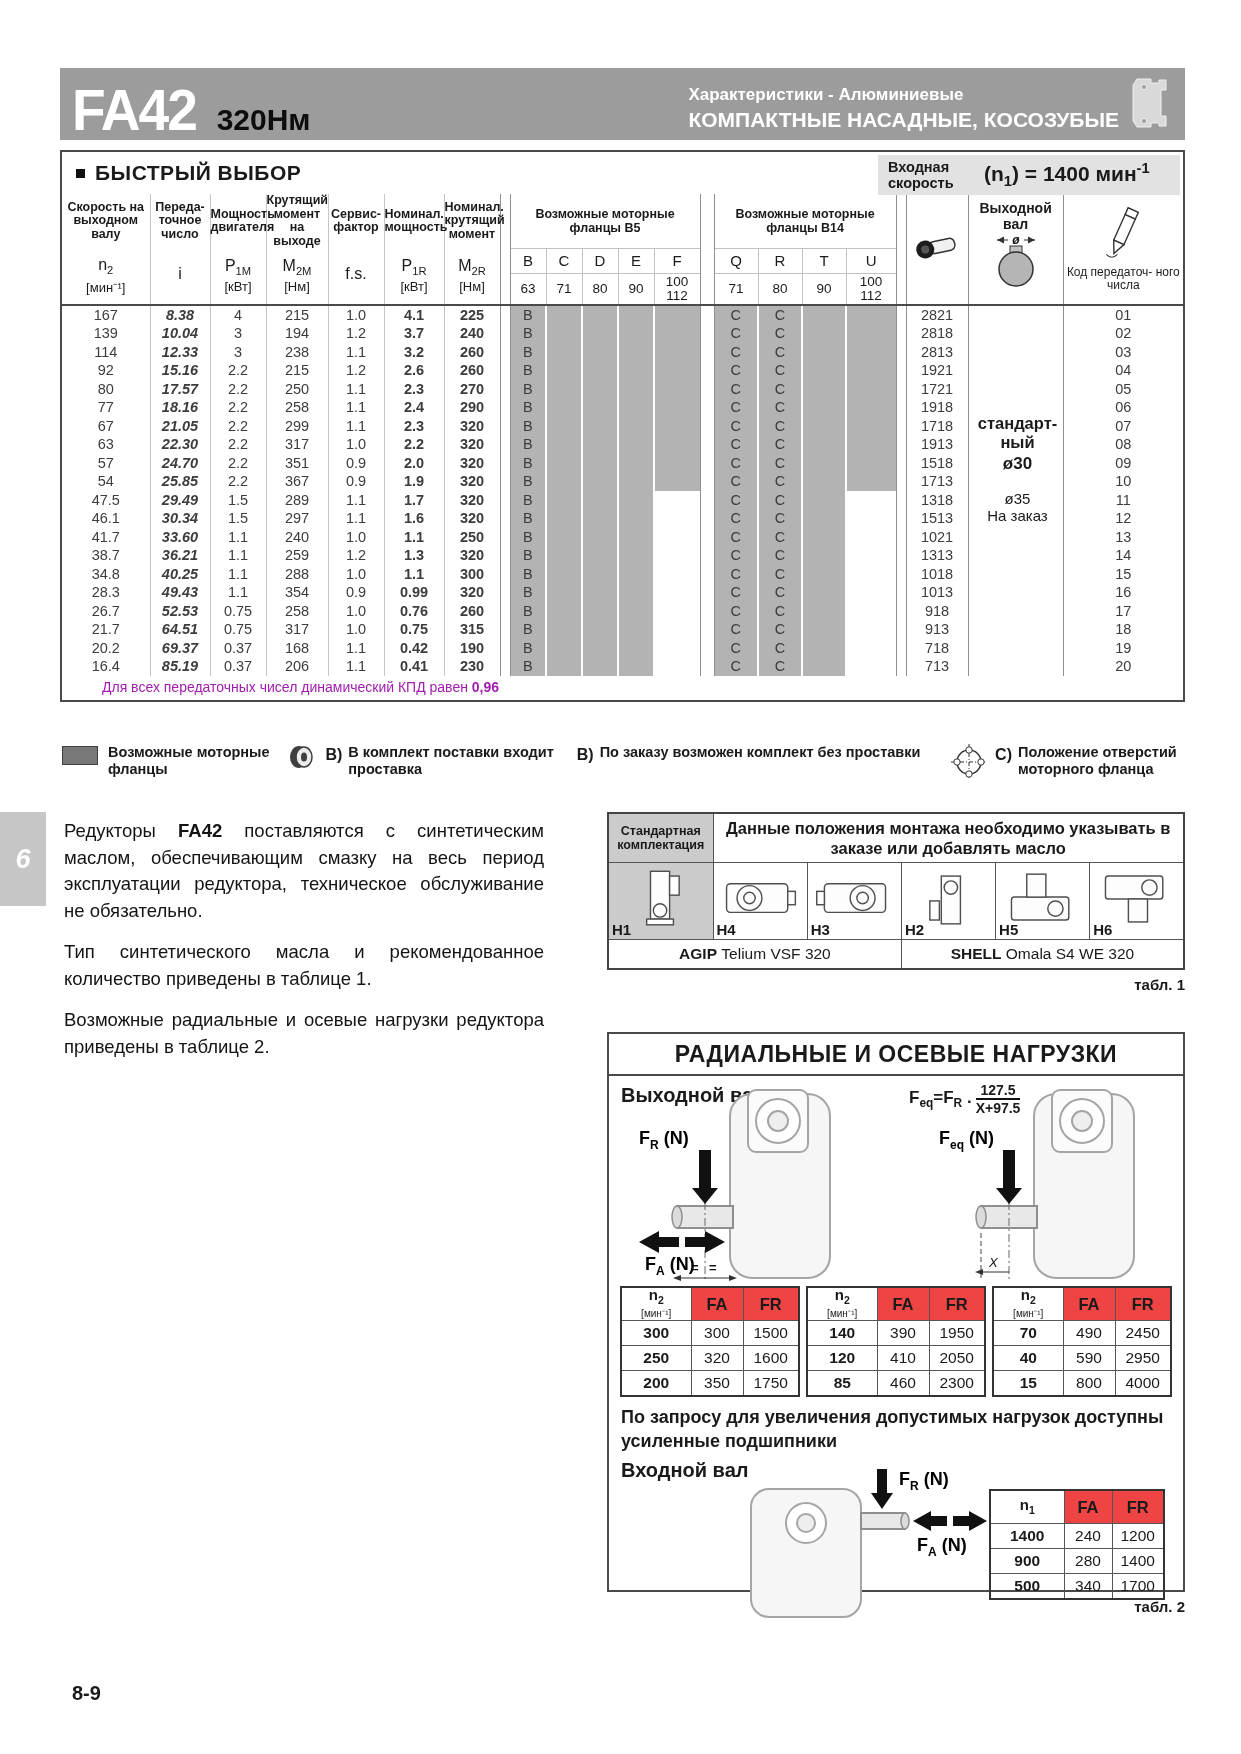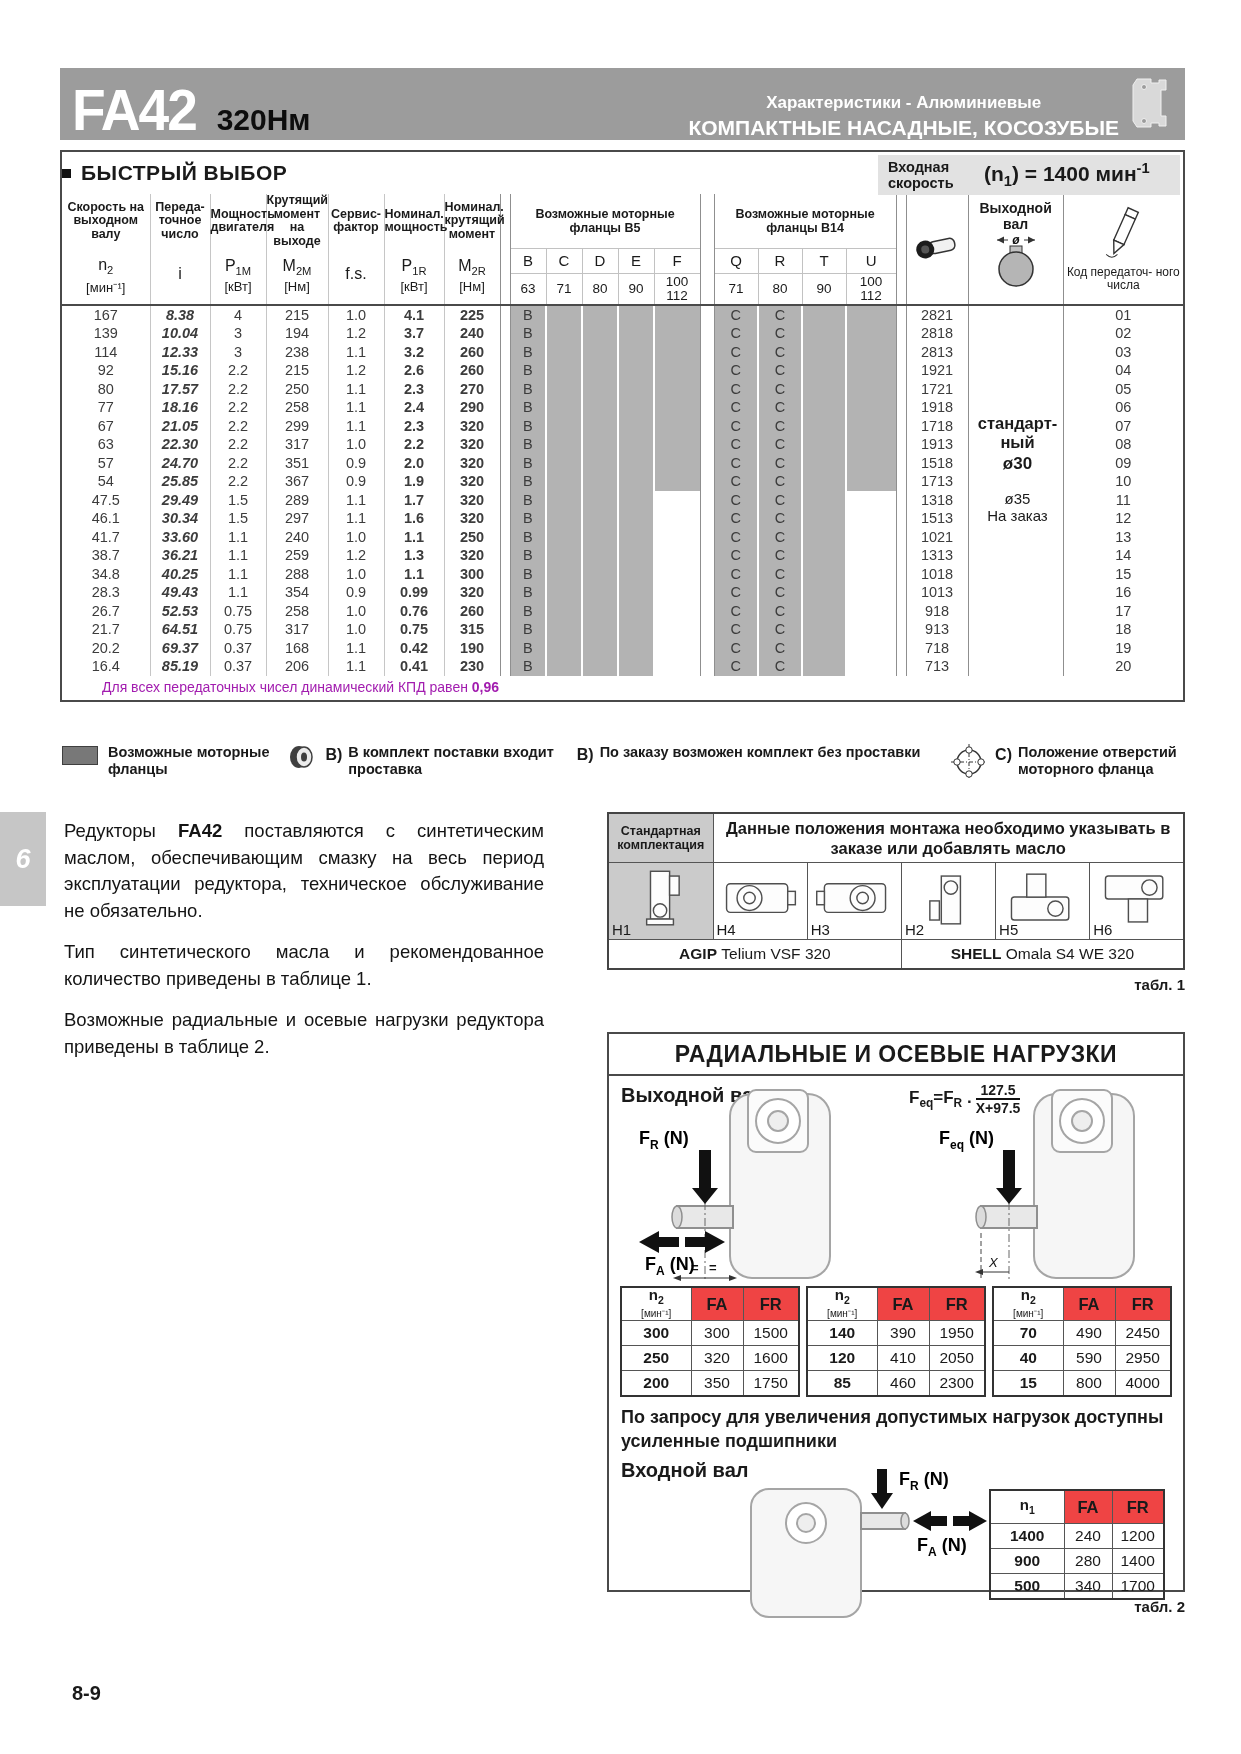--- a/index.html
+++ b/index.html
@@ -4,27 +4,27 @@
 <style>
   html,body{margin:0;padding:0;background:#fff;}
   .page{position:relative;width:1227px;height:1754px;background:#ffffff;overflow:hidden;
         font-family:"Liberation Sans", sans-serif;color:#1a1a1a;}
   
   .header-bar{position:absolute;left:60px;top:68px;width:1125px;height:72px;background:#9c9c9c;
               display:flex;align-items:flex-end;}
   .hb-model{font-size:58px;font-weight:bold;color:#fff;line-height:60px;margin-left:12px;
             letter-spacing:-2px;transform:scaleX(.95);transform-origin:left bottom;}
   .hb-torque{font-size:30px;font-weight:bold;color:#0d0d0d;margin-left:14px;line-height:40px;}
-  .hb-right{margin-left:auto;text-align:center;margin-right:66px;padding-bottom:0;}
+  .hb-right{margin-left:auto;text-align:left;margin-right:66px;padding-bottom:8px;}
   .hb-line1{font-size:17px;font-weight:bold;color:#fff;}
   .hb-line2{font-size:21px;font-weight:bold;color:#fff;margin-top:3px;}
   .hb-icon{position:absolute;right:8px;top:5px;}
   
   .qs-wrap{position:absolute;left:60px;top:150px;width:1125px;border:2px solid #4a4a4a;background:#fff;box-sizing:border-box;}
-  .qs-title-row{height:42px;display:flex;align-items:center;}
+  .qs-title-row{height:42px;display:flex;align-items:center;padding-left:14px;}
   .qs-bullet{width:9px;height:9px;background:#111;margin-right:10px;}
   .qs-title{font-size:21px;font-weight:bold;letter-spacing:.5px;}
   .speed-box{position:absolute;top:3px;right:3px;width:302px;height:40px;background:#e2e2e2;
              display:flex;align-items:center;padding-left:10px;box-sizing:border-box;}
   .speed-label{width:96px;font-size:14.5px;font-weight:bold;line-height:16px;}
   .speed-value{font-size:21px;font-weight:bold;}
   table.qs{border-collapse:collapse;table-layout:fixed;width:1121px;}
   table.qs th,table.qs td{padding:0;margin:0;}
   
   th.lbl{font-size:12.5px;font-weight:bold;line-height:13.5px;text-align:center;vertical-align:middle;height:50px;}
@@ -76,21 +76,21 @@
   .paras{position:absolute;left:64px;top:818px;width:480px;}
   .paras p{margin:0 0 15px 0;font-size:18.5px;line-height:26.5px;text-align:justify;color:#141414;}
   
   .tabl1{position:absolute;left:607px;top:812px;width:578px;}
   table.mnt{border-collapse:collapse;table-layout:fixed;width:578px;border:2px solid #444;}
   table.mnt th,table.mnt td{border:1px solid #555;padding:0;}
   .std-cell{background:#cbcbcb;font-size:12.5px;font-weight:bold;line-height:14px;text-align:center;vertical-align:middle;height:48px;}
   .note-cell{font-size:16.5px;font-weight:bold;line-height:20px;text-align:center;vertical-align:middle;}
   .pos-cell{height:76px;position:relative;vertical-align:middle;text-align:center;}
   .pos-cell.stdbg{background:#cbcbcb;}
-  .pos-label{position:absolute;left:3px;bottom:1px;font-weight:normal;font-size:15px;}
+  .pos-label{position:absolute;left:3px;bottom:1px;font-weight:bold;font-size:15px;}
   .oil-cell{height:26px;font-size:15.5px;text-align:center;vertical-align:middle;}
   .oil-cell.stdbg{background:#cbcbcb;}
   .brand-cell{height:28px;font-size:15.5px;text-align:center;vertical-align:middle;}
   .brand{font-weight:bold;}
   .tbl-caption{margin-top:6px;text-align:right;font-weight:bold;font-size:15px;}
   
   .loads{position:absolute;left:607px;top:1032px;width:578px;height:560px;border:2px solid #4a4a4a;box-sizing:border-box;background:#fff;}
   .loads-title{height:40px;line-height:40px;text-align:center;font-size:23px;font-weight:bold;border-bottom:2px solid #4a4a4a;letter-spacing:.5px;}
   .diag-area{position:relative;height:210px;}
   .out-label{position:absolute;left:12px;top:8px;font-size:20px;font-weight:bold;}

